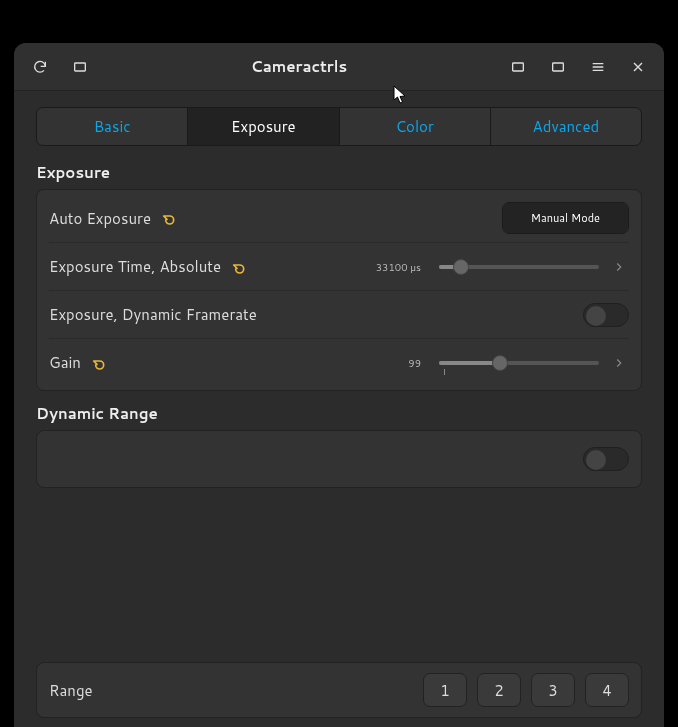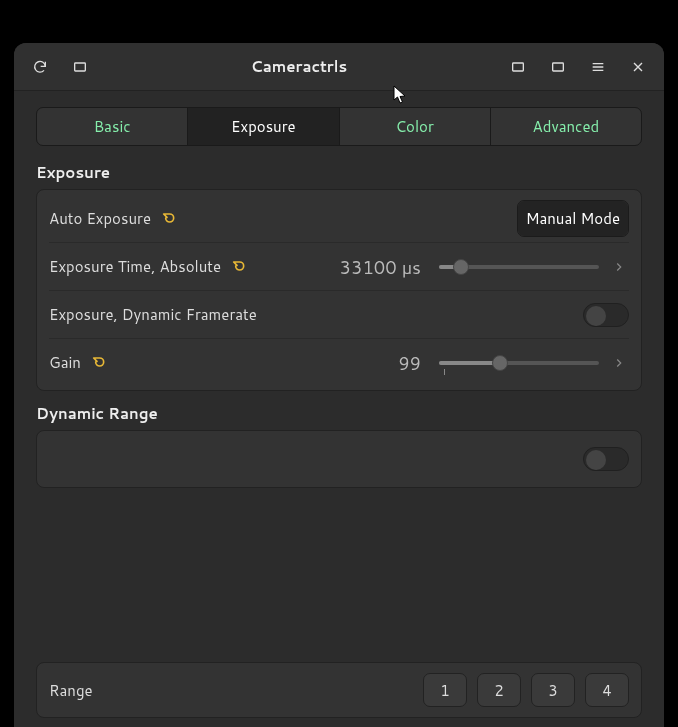--- a/index.html
+++ b/index.html
@@ -22,48 +22,48 @@
     border-radius: 6px; color: #ccc; cursor: pointer;
   }
   .hbtn svg { width: 16px; height: 16px; stroke: #ddd; fill: none; stroke-width: 2; }
   .hbtn.close svg { stroke-width: 2; }
   
   .tabrow {
     display: flex; margin: 16px 22px 10px 22px; border: 1px solid #1a1a1a;
     border-radius: 7px; overflow: hidden; background: #333;
   }
   .tab {
-    flex: 1; text-align: center; padding: 8px 0; color: #86efac; cursor: pointer;
+    flex: 1; text-align: center; padding: 8px 0; color: #0ea5e9; cursor: pointer;
     border-right: 1px solid #1a1a1a; font-size: 15px;
   }
   .tab:last-child { border-right: none; }
   .tab.active { background: #222; color: #fff; }
   
   .content { flex: 1; padding: 0 22px 0 22px; overflow: hidden; }
   .section-title { font-weight: 700; color: #eee; margin: 6px 0 6px 0; }
   .panel {
     background: #333; border: 1px solid #222; border-radius: 8px;
     padding: 4px 12px; margin-bottom: 12px;
   }
   .row {
     display: flex; align-items: center; min-height: 48px; gap: 10px;
     border-top: 1px solid #2a2a2a;
   }
   .row:first-child { border-top: none; }
-  .row .label { display: flex; align-items: flex-start; gap: 10px; flex: 0 0 auto; }
+  .row .label { display: flex; align-items: center; gap: 10px; flex: 0 0 auto; }
   .row .spacer { flex: 1; }
   .reset-icon svg { width: 16px; height: 16px; }
   .reset-icon { cursor: pointer; display: inline-flex; }
   
   .segmented { display: flex; border: 1px solid #1b1b1b; border-radius: 7px; overflow: hidden; margin-left: auto; }
-  .segbtn { padding: 7px 8px; background: #3a3a3a; color: #ddd; cursor: pointer; border-right: 1px solid #1b1b1b; font-size: 15px; }
+  .segbtn { padding: 7px 28px; background: #3a3a3a; color: #ddd; cursor: pointer; border-right: 1px solid #1b1b1b; font-size: 11px; }
   .segbtn:last-child { border-right: none; }
   .segbtn.active { background: #232323; color: #fff; }
   
-  .valtext { color: #bbb; font-size: 18px; margin-right: 8px; white-space: nowrap; }
+  .valtext { color: #bbb; font-size: 10px; margin-right: 8px; white-space: nowrap; }
   .slider-wrap { display: flex; align-items: center; gap: 10px; }
   .slider {
     position: relative; width: 160px; height: 24px;
   }
   .slider .track {
     position: absolute; left: 0; right: 0; top: 50%; height: 4px; margin-top: -2px;
     background: #555; border-radius: 2px;
   }
   .slider .track .fill {
     position: absolute; left: 0; top: 0; bottom: 0; background: #888; border-radius: 2px;

